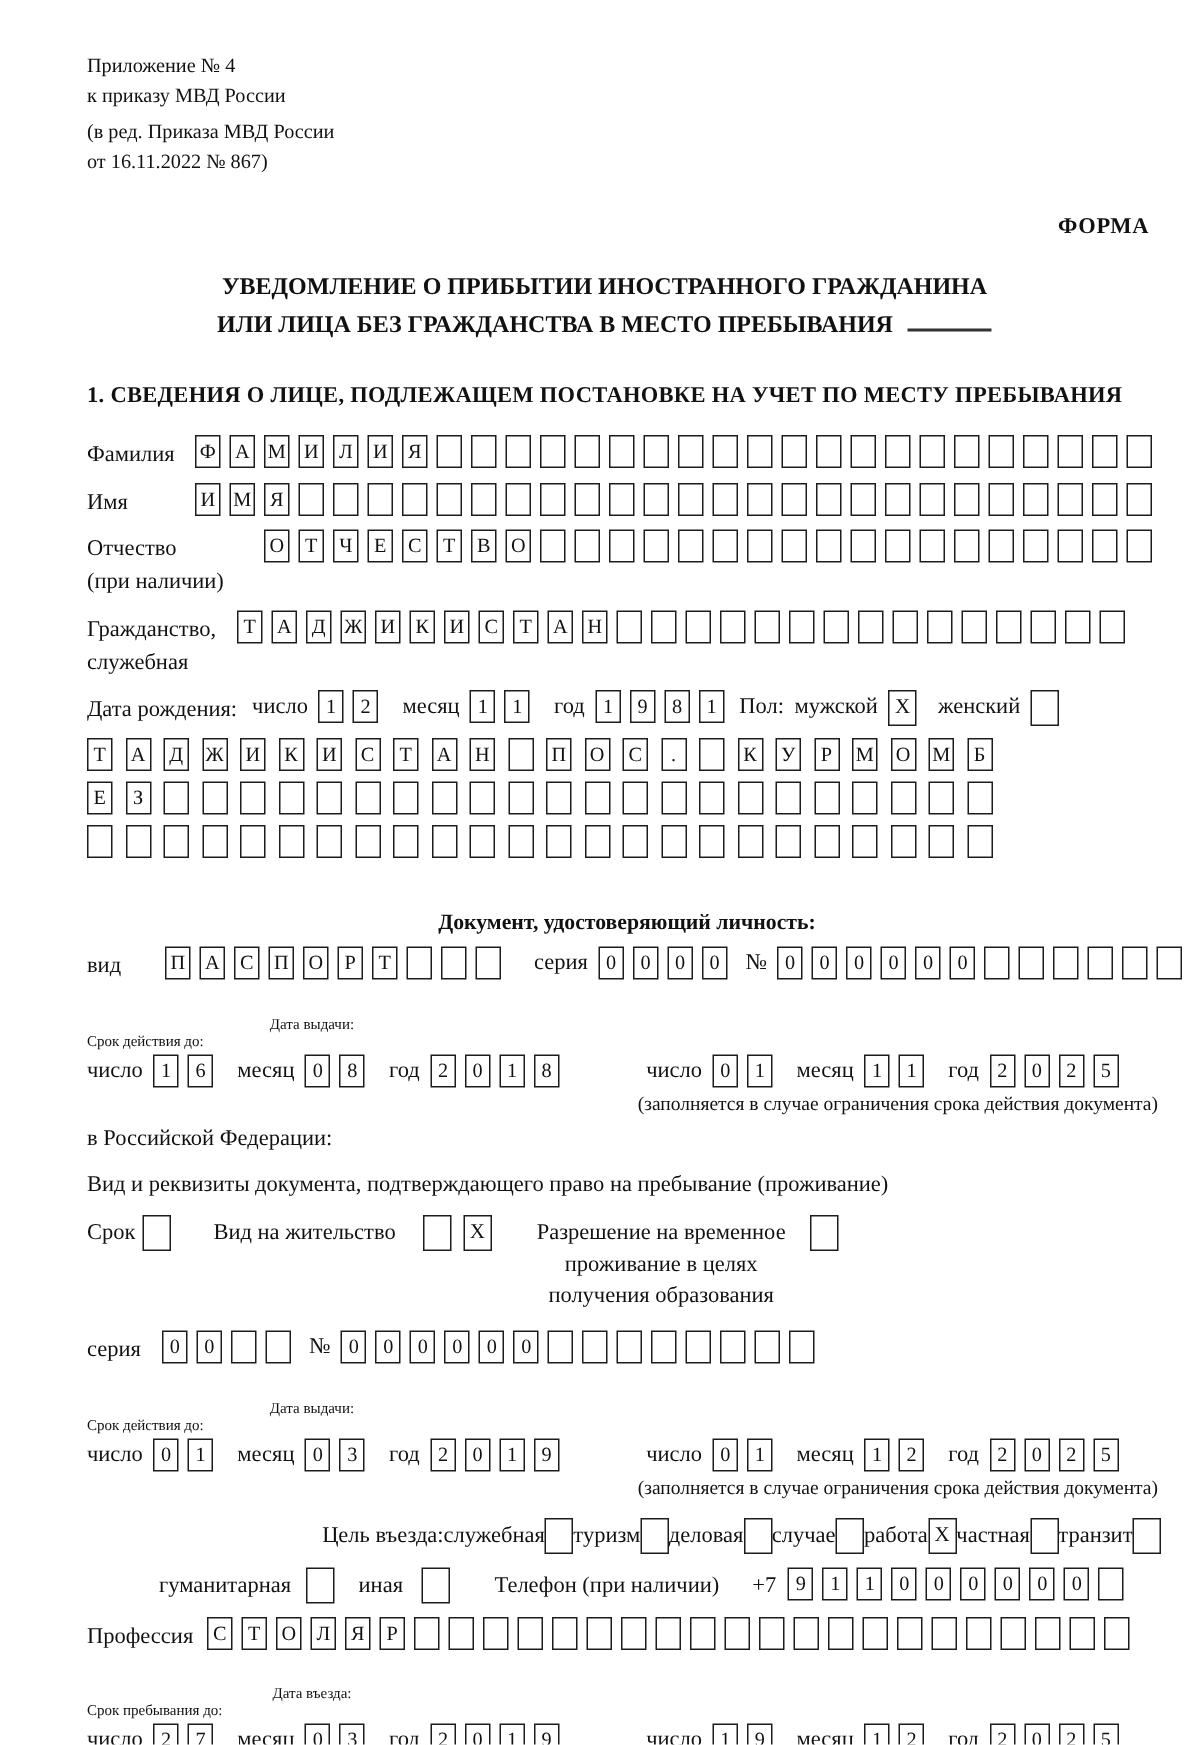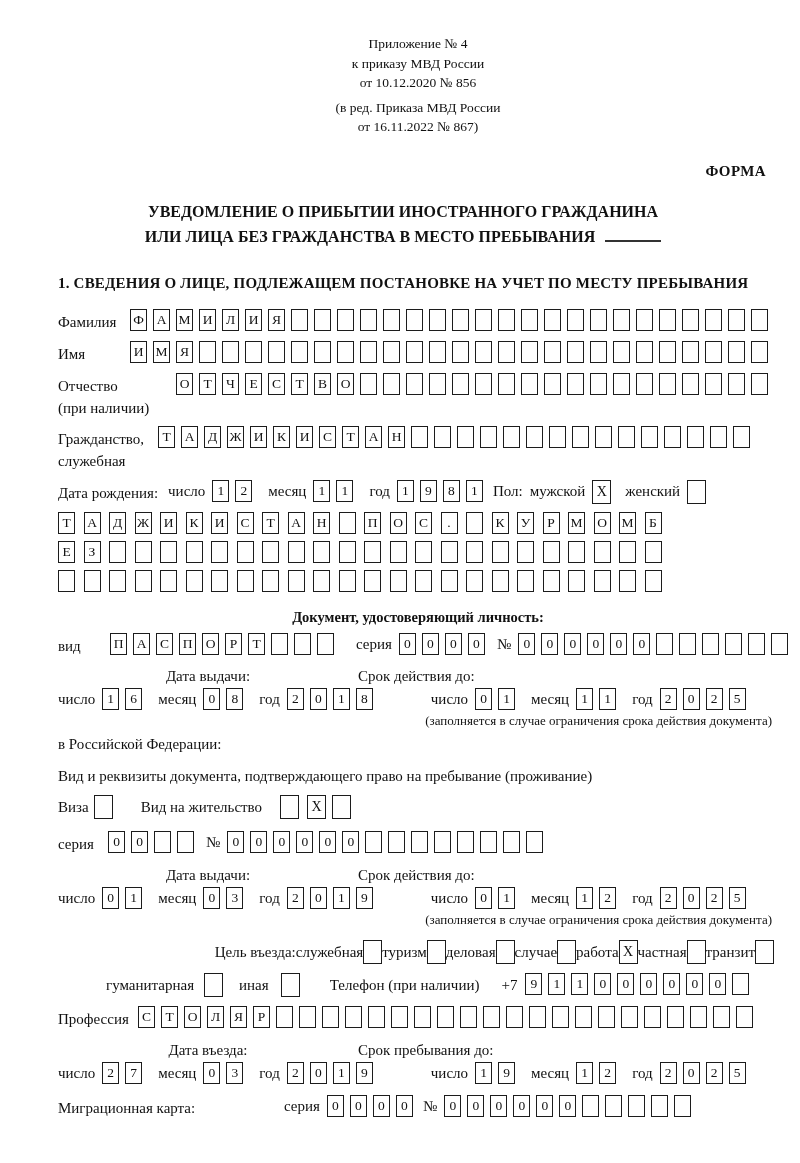--- a/index.html
+++ b/index.html
@@ -5,21 +5,21 @@
   * { box-sizing: border-box; margin: 0; padding: 0; }
   html, body { background: #ffffff; }
   body {
     width: 800px; height: 1163px;
     font-family: "Liberation Serif", "DejaVu Serif", serif;
     color: #111; font-size: 15px;
     overflow: hidden;
   }
   .page { width: 800px; height: 1163px; padding: 34px 22px 0 58px; position: relative; }
 
-  .hdr { font-size: 13.5px; line-height: 1.45; text-align: center; }
+  .hdr { font-size: 13.5px; line-height: 1.45; }
   .hdr .blk2 { margin-top: 5px; }
   .forma { text-align: right; margin: 26px 12px 0 0; font-weight: bold; font-size: 15px; letter-spacing: .4px; }
 
   .title { text-align: center; font-weight: bold; font-size: 16px; line-height: 1.55; margin: 20px 30px 0 0; }
   .blank-line { display: inline-block; width: 56px; border-bottom: 2px solid #333; height: 13px; margin-left: 10px; }
 
   .sec { font-weight: bold; font-size: 15px; margin-top: 26px; letter-spacing: .2px; }
 
   .row { display: flex; align-items: flex-start; margin-top: 7px; }
   .lbl { flex: none; padding-top: 3px; line-height: 1.45; }
@@ -36,23 +36,23 @@
 
   .cbx {
     width: 19px; height: 24px; flex: none;
     border: 1.6px solid #1c1c1c;
     display: inline-flex; align-items: center; justify-content: center;
     font-size: 14px;
   }
   .dlbl { flex: none; padding-top: 3px; margin: 0 7px 0 10px; }
   .dlbl0 { flex: none; padding-top: 3px; margin-right: 7px; }
 
-  .doc-head { text-align: center; font-weight: bold; font-size: 14.5px; margin-top: 10px; }
-
-  .dhdr { display: flex; margin-top: 11px; font-size: 15px; }
+  .doc-head { text-align: center; font-weight: bold; font-size: 14.5px; margin-top: 28px; }
+
+  .dhdr { display: flex; margin-top: 22px; font-size: 10px; flex-direction: column; }
   .dh1 { width: 300px; text-align: center; flex: none; }
   .dh2 { flex: 1; text-align: left; }
   .daterow { margin-top: 3px; }
   .dgap { width: 52px; flex: none; }
   .note { text-align: right; font-size: 13px; margin-top: 3px; padding-right: 6px; }
 
   .para { margin-top: 9px; line-height: 1.5; }
   .stayrow { display: flex; align-items: flex-start; margin-top: 8px; }
   .ctr { text-align: center; line-height: 1.4; flex: none; padding-top: 2px; }
 
@@ -61,21 +61,20 @@
   .phonerow { display: flex; align-items: flex-start; margin-top: 9px; margin-left: 48px; }
 </style>
 </head>
 <body>
 
 <div class="page">
 
   <div class="hdr">
     <div>Приложение № 4</div>
     <div>к приказу МВД России</div>
-    <div>от 10.12.2020 № 856</div>
     <div class="blk2">
       <div>(в ред. Приказа МВД России</div>
       <div>от 16.11.2022 № 867)</div>
     </div>
   </div>
 
   <div class="forma">ФОРМА</div>
 
   <div class="title">
     <div>УВЕДОМЛЕНИЕ О ПРИБЫТИИ ИНОСТРАННОГО ГРАЖДАНИНА</div>
@@ -411,25 +410,26 @@
         <span class="cell">2</span>
         <span class="cell">5</span>
       </span>
   </div>
   <div class="note">(заполняется в случае ограничения срока действия документа)</div>
 
   <div class="para" style="margin-top:4px">в Российской Федерации:</div>
   <div class="para">Вид и реквизиты документа, подтверждающего право на пребывание (проживание)</div>
 
   <div class="stayrow">
-    <span class="ctr">Виза</span>
+    <span class="ctr">Срок</span>
     <span class="cbx" style="margin-left:5px"></span>
     <span class="ctr" style="margin-left:28px">Вид на жительство</span>
     <span class="cbx" style="margin-left:18px"></span>
     <span class="cbx" style="margin-left:8px">X</span>
+    <span class="ctr" style="width:186px;margin-left:20px">Разрешение на временное проживание в целях получения образования</span>
     <span class="cbx" style="margin-left:6px"></span>
   </div>
 
   <div class="row" style="margin-top:12px">
     <span class="lbl" style="width:50px">серия</span>
     <span class="grid">
         <span class="cell">0</span>
         <span class="cell">0</span>
         <span class="cell"></span>
         <span class="cell"></span>

